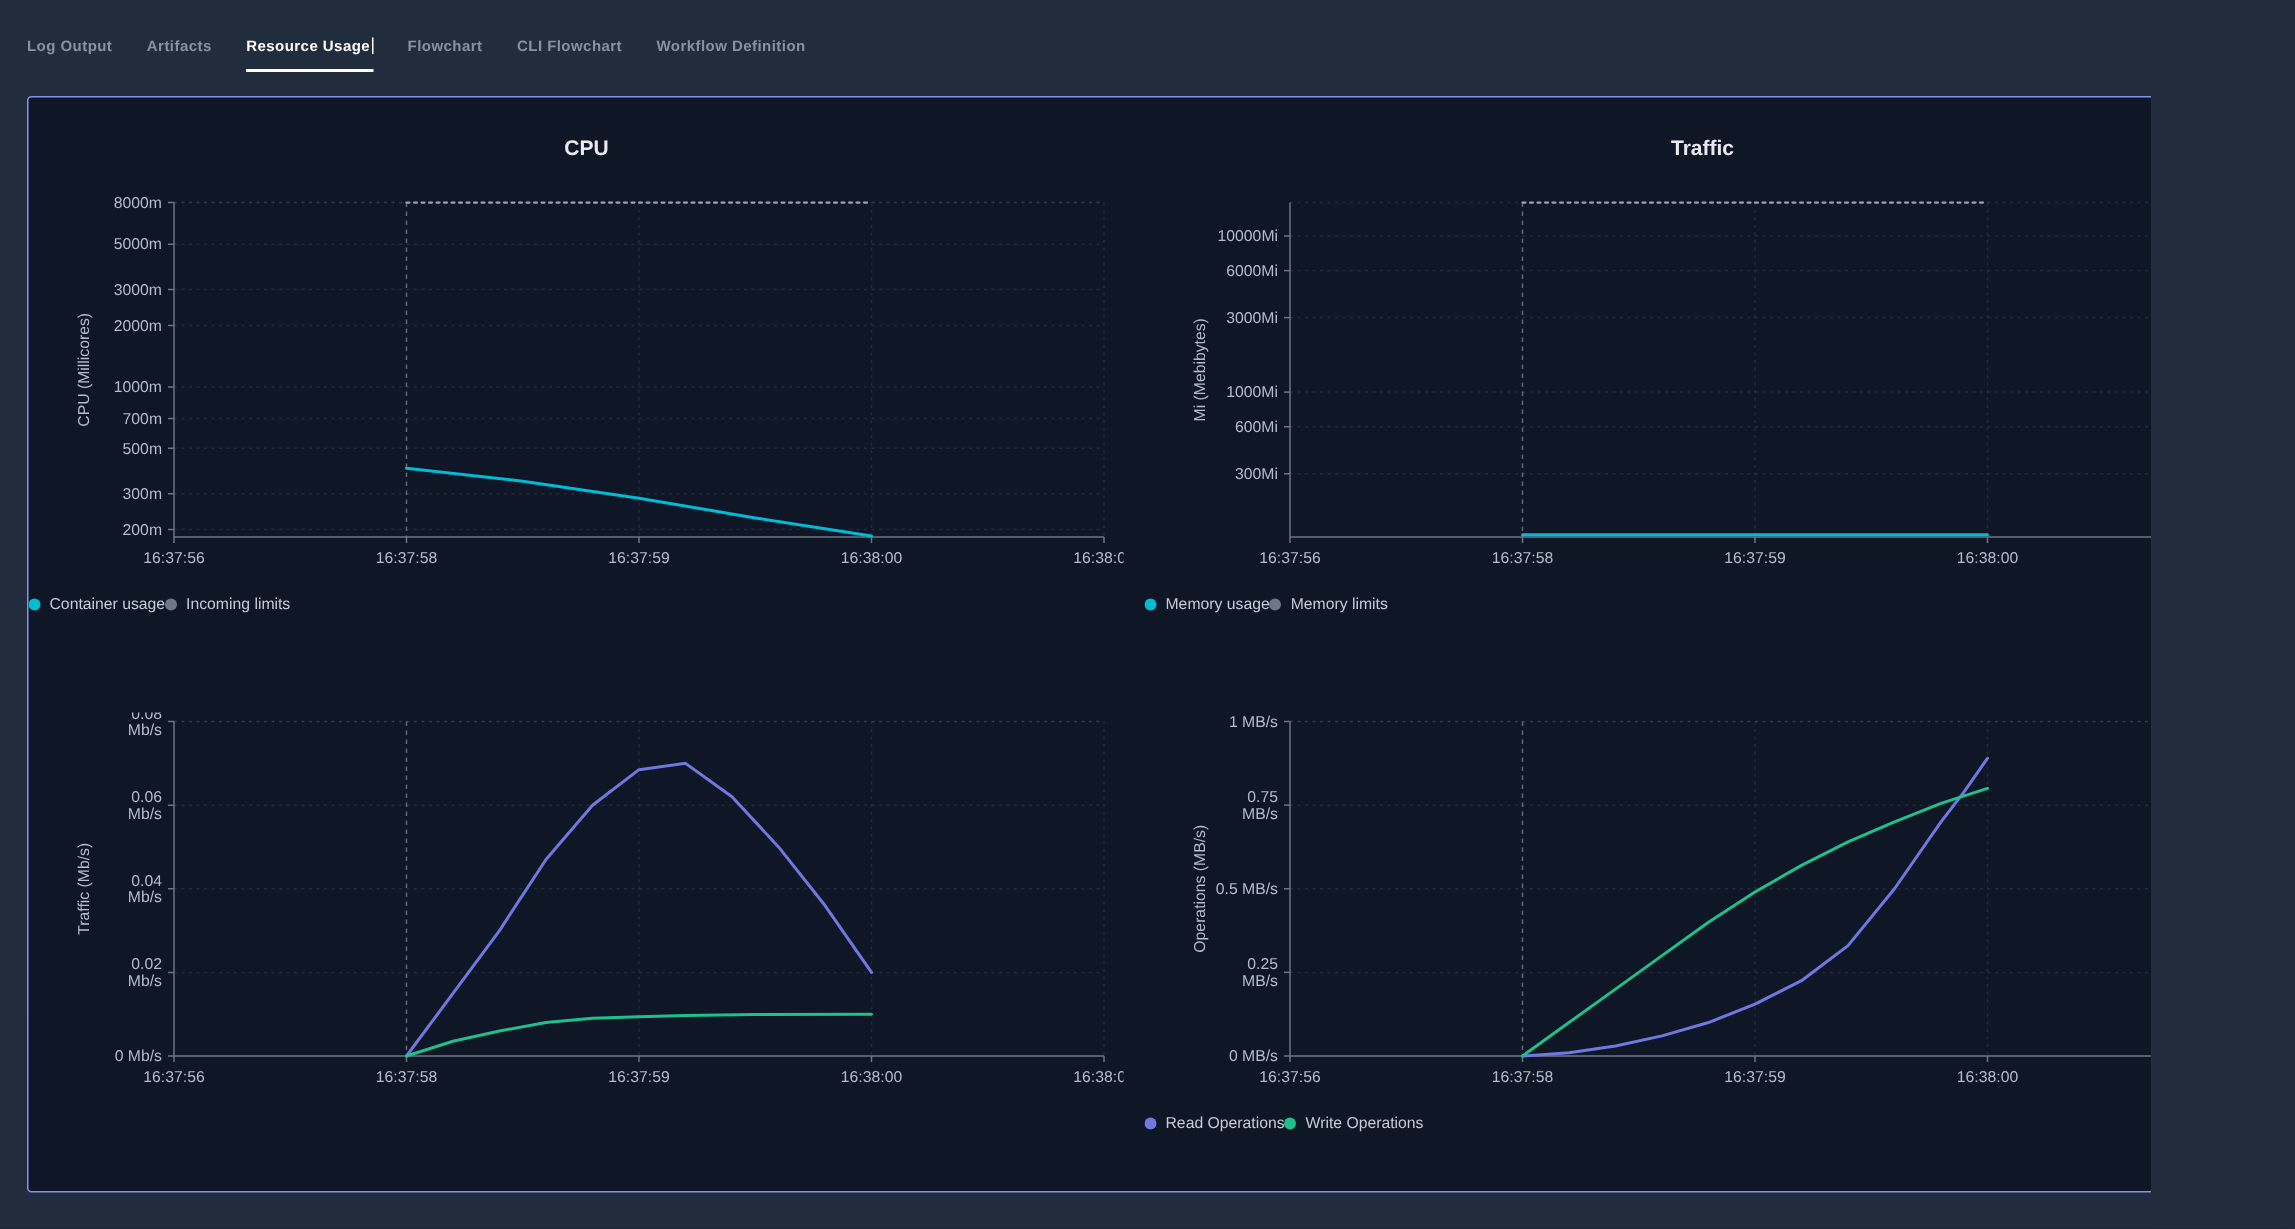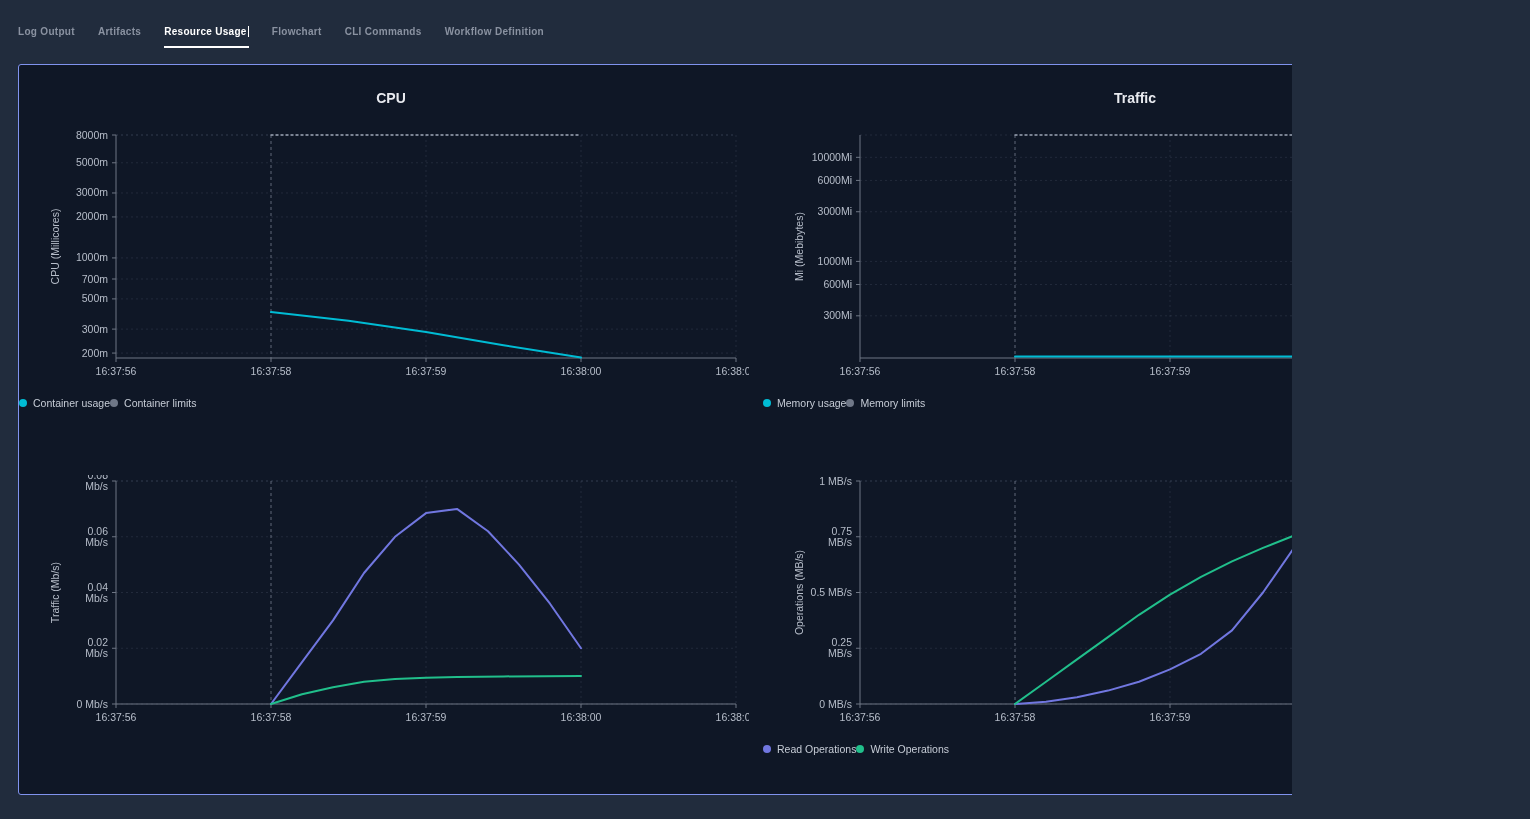--- a/index.html
+++ b/index.html
@@ -2,21 +2,21 @@
 <html style="--page-bg: #212c3d; --card-bg: #0f1726; --card-border: #8093ee; --tab-inactive: #8a92a1; --tab-active: #ffffff; --title-text: #e8eaef; --tick-text: #b6bdc9; --legend-text: #c6ccd6;"><head>
 <meta charset="utf-8">
 <style>
   :root{
     --page-bg:#212c3d; --card-bg:#0f1726; --card-border:#8093ee;
     --tab-inactive:#8a92a1; --tab-active:#ffffff;
     --title-text:#e8eaef; --tick-text:#b6bdc9; --legend-text:#c6ccd6;
   }
   html,body{margin:0;padding:0;background:var(--page-bg);}
   .page{
-    width:1292px;height:819px;overflow:hidden;position:relative;
+    width:1434px;height:819px;overflow:hidden;position:relative;
     background:var(--page-bg);
     font-family:"Liberation Sans",sans-serif;
   }
   
   .tabbar{
     display:flex;align-items:flex-end;
     padding:13px 0 0 18px;height:35px;box-sizing:content-box;
   }
   .tab{
     font-size:10px;font-weight:700;letter-spacing:.3px;
@@ -54,21 +54,21 @@
 </head>
 <body>
 
 <div class="page">
 
   <div class="tabbar">
     <div class="tab">Log Output</div>
     <div class="tab">Artifacts</div>
     <div class="tab active"><span>Resource Usage</span><span class="caret"></span></div>
     <div class="tab">Flowchart</div>
-    <div class="tab">CLI Commands</div>
+    <div class="tab">CLI Flowchart</div>
     <div class="tab">Workflow Definition</div>
   </div>
 
   <div class="card">
 
     <div class="chart-cell">
       <div class="chart-title">CPU</div>
       <svg class="chart-canvas" width="730" height="256">
           <line x1="97" y1="6" x2="717" y2="6" stroke="rgba(170,185,210,0.12)" stroke-dasharray="2 3"></line>
           <line x1="97" y1="6" x2="717" y2="6" stroke="rgba(170,185,210,0.12)" stroke-dasharray="2 3"></line>
@@ -118,21 +118,21 @@
           <polyline points="252.0,6.0 562.0,6.0" fill="none" stroke="#99a2b2" stroke-width="1.5" stroke-dasharray="2 3" stroke-linecap="round" stroke-linejoin="round"></polyline>
           <text x="40" y="117.5" fill="#b6bdc9" font-size="10.5" text-anchor="middle" font-family="&quot;Liberation Sans&quot;,sans-serif" transform="rotate(-90 40 117.5)">CPU (Millicores)</text>
         </svg>
       <div class="legend">
           <span class="legend-item">
             <span class="legend-dot" style="background: rgb(0, 188, 212);"></span>
             <span class="legend-label">Container usage</span>
           </span>
           <span class="legend-item">
             <span class="legend-dot" style="background: rgb(111, 119, 135);"></span>
-            <span class="legend-label">Container limits</span>
+            <span class="legend-label">Incoming limits</span>
           </span>
         </div>
     </div>
 
     <div class="chart-cell">
       <div class="chart-title">Traffic</div>
       <svg class="chart-canvas" width="730" height="256">
           <line x1="97" y1="6" x2="717" y2="6" stroke="rgba(170,185,210,0.12)" stroke-dasharray="2 3"></line>
           <line x1="97" y1="28.317292846501232" x2="717" y2="28.317292846501232" stroke="rgba(170,185,210,0.12)" stroke-dasharray="2 3"></line>
           <line x1="93" y1="28.317292846501232" x2="97" y2="28.317292846501232" stroke="#6e7684" stroke-width="1"></line>

